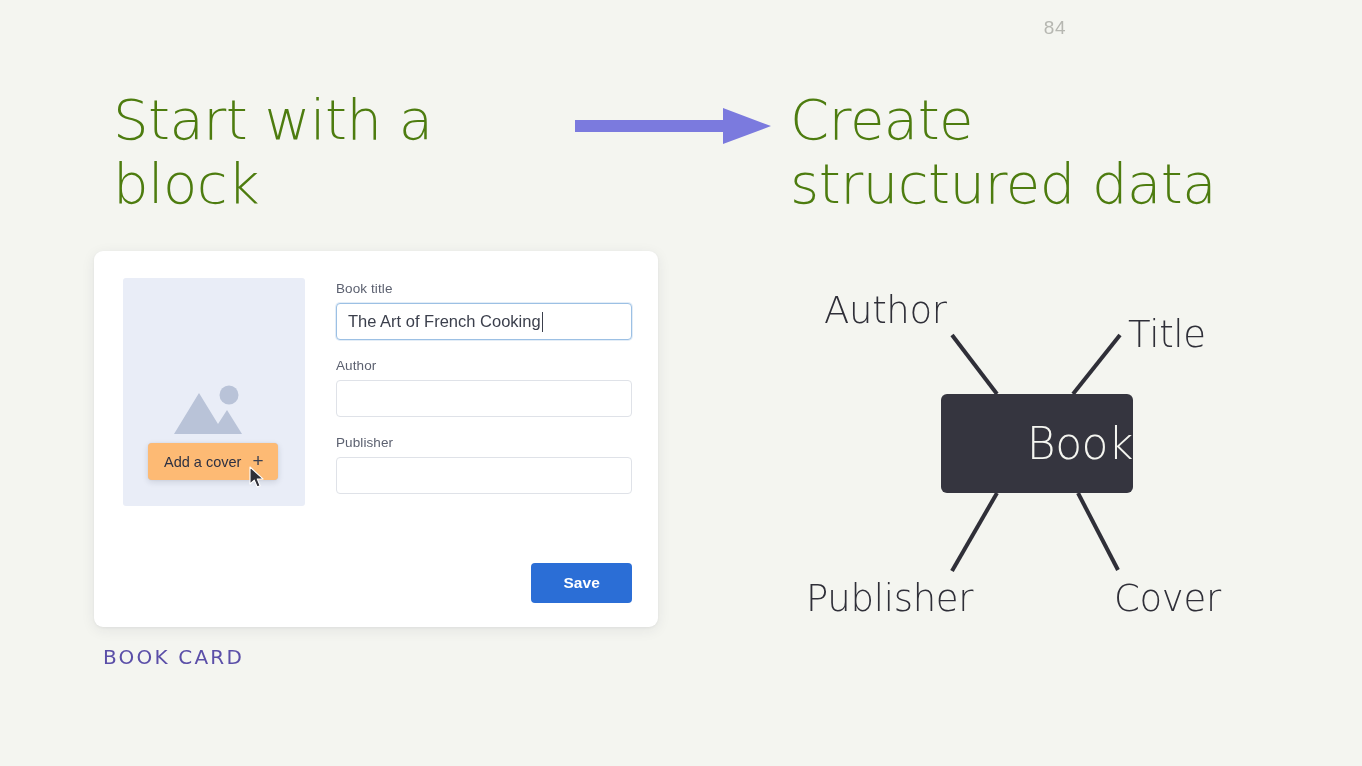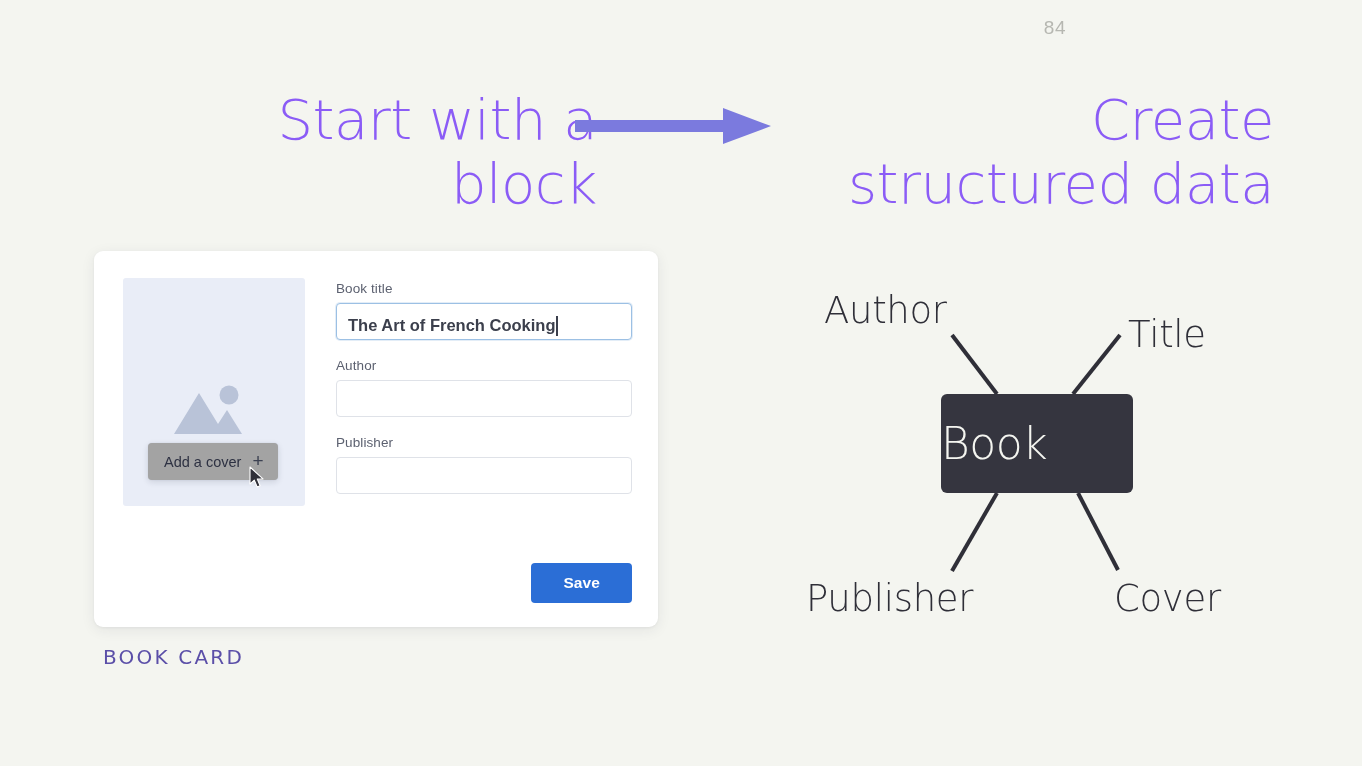--- a/index.html
+++ b/index.html
@@ -30,24 +30,24 @@
     font-size: 19px;
     color: #b6b7b1;
     letter-spacing: 0.5px;
   }
 
   
   .heading {
     position: absolute;
     font-family: "DejaVu Sans", sans-serif;
     font-weight: 300;
-    color: #8b5cf6;
+    color: #4d7c0f;
     font-size: 56px;
     line-height: 1.14;
-    text-align: right;
+    text-align: left;
     letter-spacing: -0.5px;
     white-space: pre-line;
   }
   .heading-left {
     left: 113px;
     top: 88px;
     width: 484px;
   }
   .heading-right {
     left: 790px;
@@ -88,21 +88,21 @@
   .cover-icon {
     position: absolute;
     left: 50%;
     top: 104px;
     transform: translateX(-50%);
   }
   .add-cover-btn {
     position: absolute;
     left: 25px;
     top: 165px;
-    background: #a3a3a3;
+    background: #fdba74;
     border-radius: 4px;
     padding: 9px 14px 9px 16px;
     font-size: 14.5px;
     color: #2d3142;
     box-shadow: 0 2px 6px rgba(30, 35, 60, 0.14), 0 0 1px rgba(30, 35, 60, 0.18);
     display: flex;
     align-items: center;
     gap: 11px;
     white-space: nowrap;
     cursor: pointer;
@@ -138,26 +138,26 @@
     color: #5c6170;
     margin-bottom: 7px;
     letter-spacing: 0.1px;
   }
   .input {
     height: 37px;
     border: 1px solid #dfe2e8;
     border-radius: 4px;
     background: #ffffff;
     display: flex;
-    padding: 12px 11px;
+    align-items: center;
+    padding: 5px 11px;
     box-sizing: border-box;
     font-size: 16.5px;
     color: #3b3f4c;
     cursor: text;
-    font-weight: bold;
   }
   .input.focused {
     border-color: #9cc0e4;
     box-shadow: 0 0 0 1px rgba(156, 192, 228, 0.28);
   }
   .caret {
     display: inline-block;
     width: 1.5px;
     height: 20px;
     background: #3b3f4c;
@@ -222,21 +222,21 @@
   .book-box {
     position: absolute;
     left: 161px;
     top: 124px;
     width: 192px;
     height: 99px;
     background: #35353f;
     border-radius: 6px;
     display: flex;
     align-items: center;
-    justify-content: flex-start;
+    justify-content: flex-end;
   }
   .book-box-text {
     color: #f4f5f0;
     font-family: "DejaVu Sans", sans-serif;
     font-weight: 300;
     font-size: 44px;
     letter-spacing: -0.5px;
   }
 </style>
 </head>

